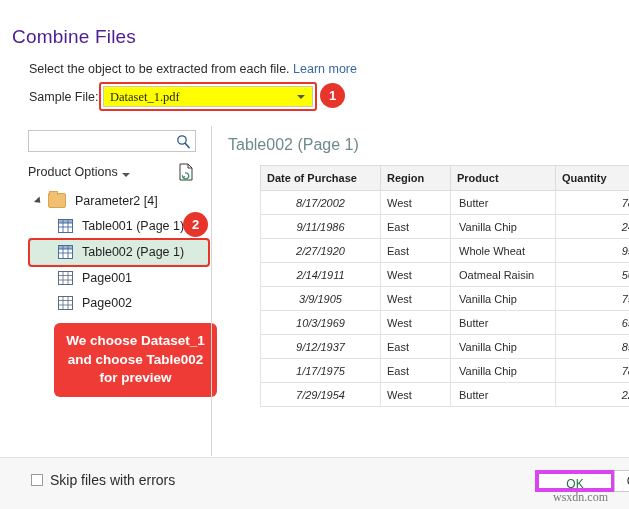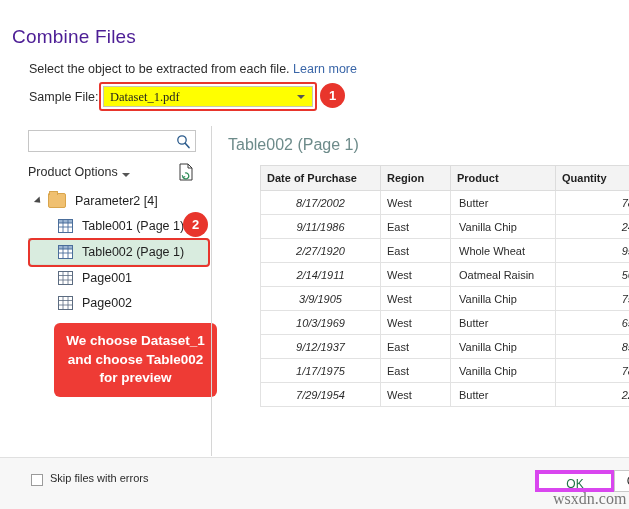--- a/index.html
+++ b/index.html
@@ -307,21 +307,21 @@
     width: 12px;
     height: 12px;
     border: 1px solid #9b9b9b;
     background: #ffffff;
     box-sizing: border-box;
   }
   .skip-label {
     position: absolute;
     left: 50px;
     top: 472px;
-    font-size: 11px;
+    font-size: 14px;
     color: #2b2b2b;
     white-space: nowrap;
   }
   .btn-ok {
     position: absolute;
     left: 535px;
     top: 470px;
     width: 80px;
     height: 22px;
     border: 4px solid #d946ef;
@@ -346,21 +346,21 @@
     text-align: center;
     line-height: 20px;
     box-sizing: border-box;
     cursor: pointer;
     overflow: hidden;
   }
   .watermark {
     position: absolute;
     left: 553px;
     top: 490px;
-    font-size: 16px;
+    font-size: 12px;
     color: #777777;
     white-space: nowrap;
     font-family: "Liberation Serif", serif;
   }
 </style>
 </head>
 <body>
 
 <div class="dlg-title">Combine Files</div>
 <div class="dlg-subtitle">

